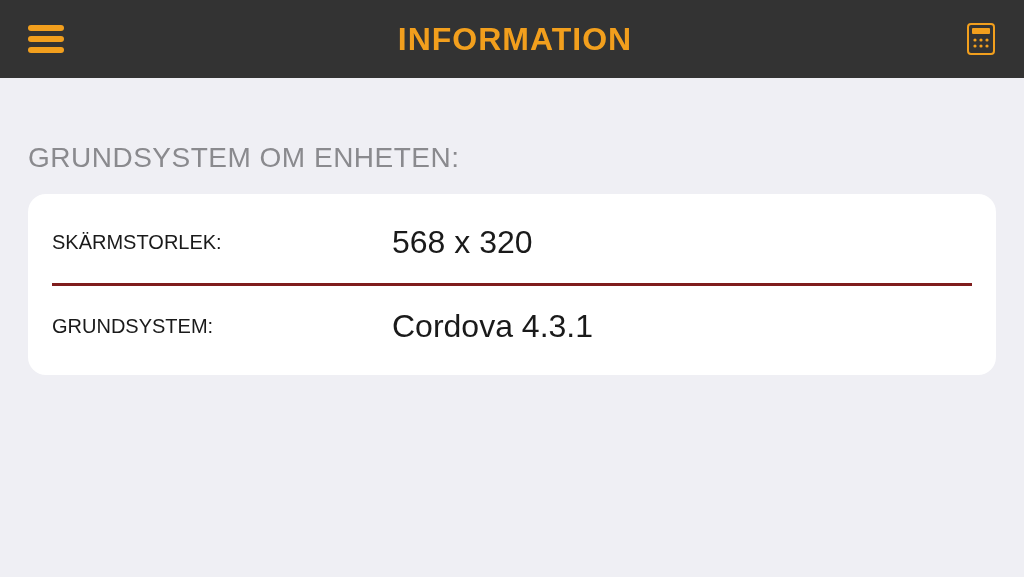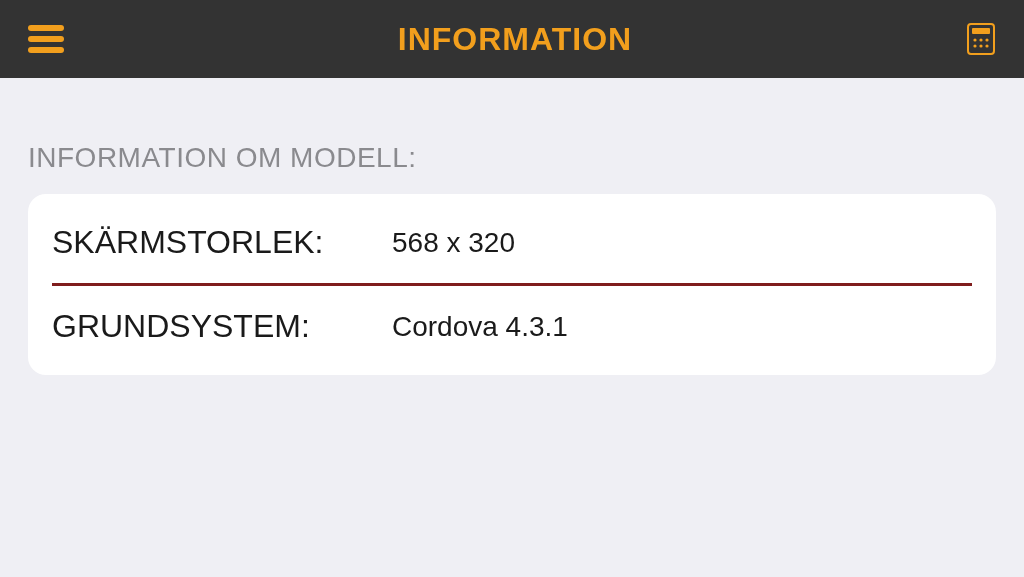--- a/index.html
+++ b/index.html
@@ -76,28 +76,28 @@
       margin: 0 24px;
       padding-left: 0;
       padding-right: 0;
     }
     .row:first-child {
       padding-left: 24px;
       padding-right: 24px;
     }
     .row-label {
       color: #1a1a1a;
-      font-size: 32px;
+      font-size: 20px;
       font-weight: 400;
       width: 340px;
       flex-shrink: 0;
     }
     .row-value {
       color: #1a1a1a;
-      font-size: 28px;
+      font-size: 32px;
       font-weight: 400;
     }
   </style>
 </head>
 <body>
 
 <div class="header">
   <div class="menu-icon">
     <div class="bar"></div>
     <div class="bar"></div>
@@ -112,21 +112,21 @@
       <circle cx="15" cy="18" r="1.6" fill="#f29f1d" stroke="none"></circle>
       <circle cx="21" cy="18" r="1.6" fill="#f29f1d" stroke="none"></circle>
       <circle cx="9" cy="24" r="1.6" fill="#f29f1d" stroke="none"></circle>
       <circle cx="15" cy="24" r="1.6" fill="#f29f1d" stroke="none"></circle>
       <circle cx="21" cy="24" r="1.6" fill="#f29f1d" stroke="none"></circle>
     </svg>
   </div>
 </div>
 
 <div class="content">
-  <div class="section-title">INFORMATION OM MODELL:</div>
+  <div class="section-title">GRUNDSYSTEM OM ENHETEN:</div>
   <div class="card">
     <div class="row">
       <div class="row-label">SKÄRMSTORLEK:</div>
       <div class="row-value">568 x 320</div>
     </div>
     <div class="row">
       <div class="row-label">GRUNDSYSTEM:</div>
       <div class="row-value">Cordova 4.3.1</div>
     </div>
   </div>

